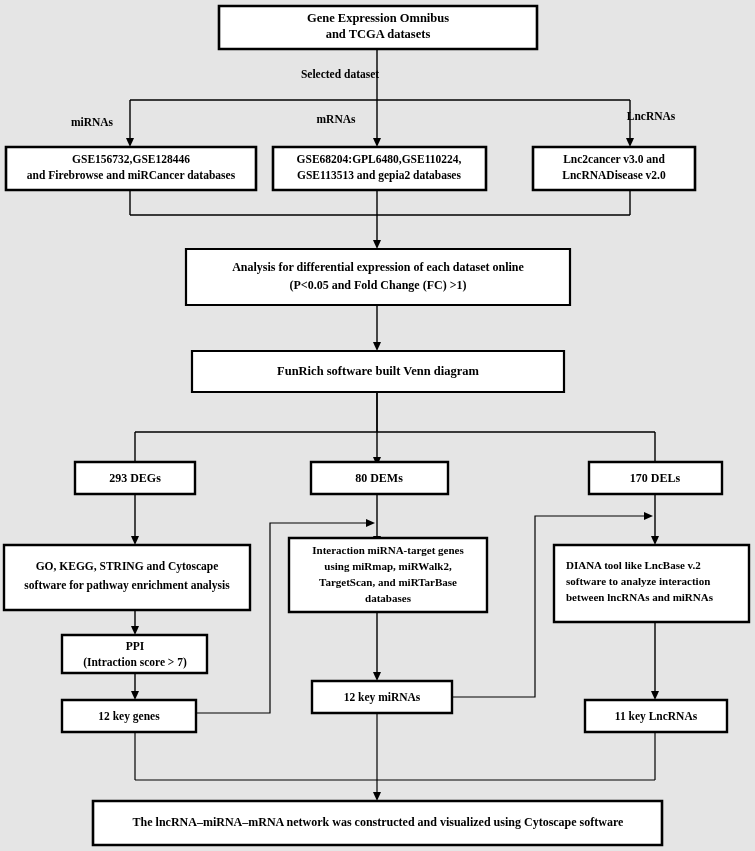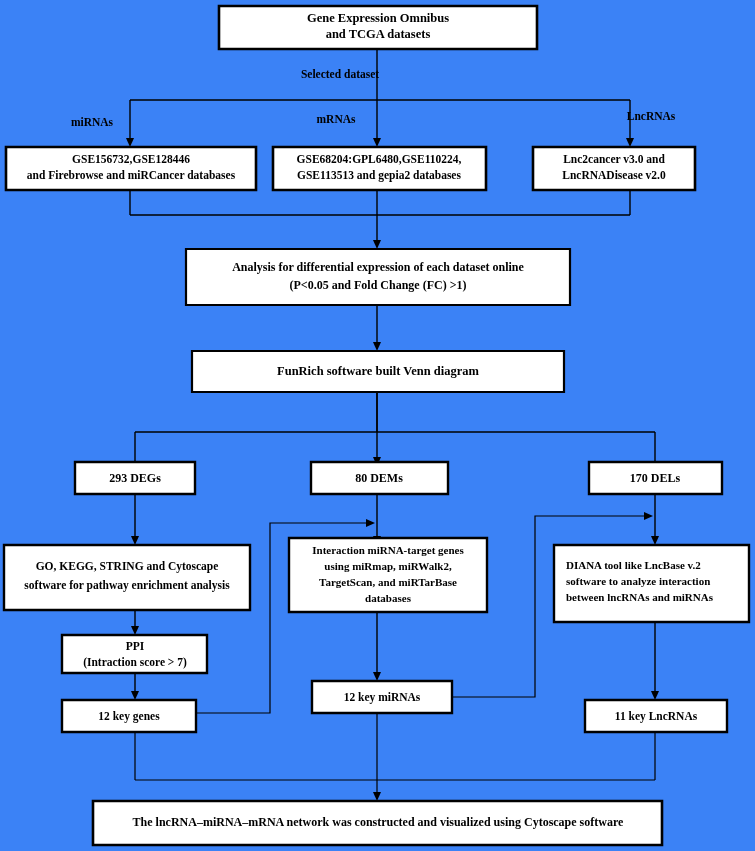--- a/index.html
+++ b/index.html
@@ -11,21 +11,21 @@
   body {
     width: 755px;
     height: 851px;
     overflow: hidden;
     font-family: "Liberation Serif", "DejaVu Serif", serif;
   }
   #flow-root {
     position: relative;
     width: 755px;
     height: 851px;
-    background: #3b82f6;
+    background: #e5e5e5;
   }
   svg#flow-svg {
     position: absolute;
     top: 0;
     left: 0;
     width: 755px;
     height: 851px;
     display: block;
   }
   .box-rect {

